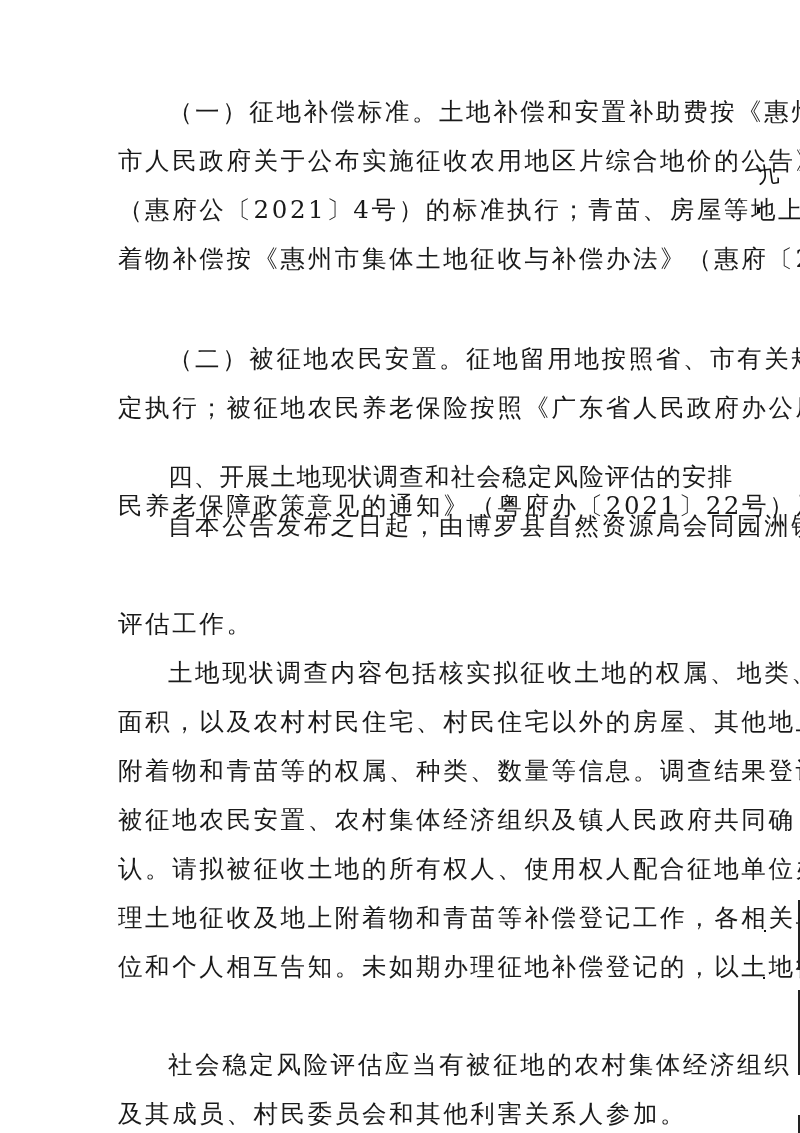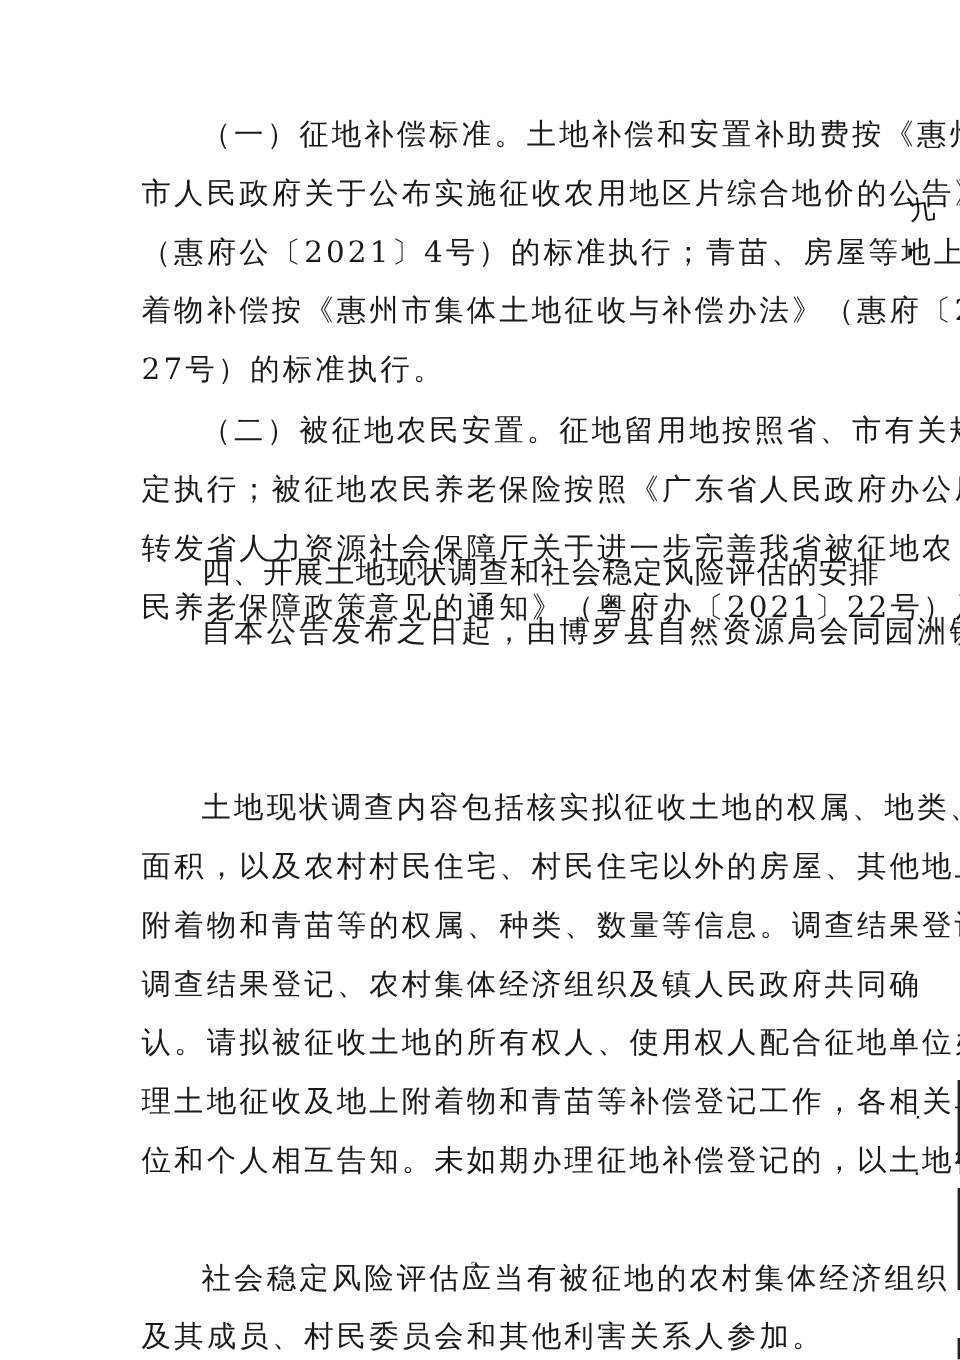--- a/index.html
+++ b/index.html
@@ -20,35 +20,34 @@
 </style>
 </head>
 <body>
 
 <div class="page">
 
   <div class="line indent" style="top:95px">（一）征地补偿标准。土地补偿和安置补助费按《惠州</div>
   <div class="line" style="top:144px">市人民政府关于公布实施征收农用地区片综合地价的公告》</div>
   <div class="line" style="top:193px">（惠府公〔2021〕4号）的标准执行；青苗、房屋等地上附</div>
   <div class="line" style="top:242px">着物补偿按《惠州市集体土地征收与补偿办法》（惠府〔2021〕</div>
-  <div class="line" style="top:291px">27号）的标准执行。</div>
 
   <div class="line indent" style="top:342px">（二）被征地农民安置。征地留用地按照省、市有关规</div>
   <div class="line" style="top:391px">定执行；被征地农民养老保险按照《广东省人民政府办公厅</div>
-  <div class="line" style="top:440px">转发省人力资源社会保障厅关于进一步完善我省被征地农</div>
   <div class="line" style="top:489px">民养老保障政策意见的通知》（粤府办〔2021〕22号）及省、</div>
 
   <div class="line indent heading" style="top:460px">四、开展土地现状调查和社会稳定风险评估的安排</div>
 
   <div class="line indent" style="top:509px">自本公告发布之日起，由博罗县自然资源局会同园洲镇</div>
+  <div class="line" style="top:607px">评估工作。</div>
 
   <div class="line indent" style="top:656px">土地现状调查内容包括核实拟征收土地的权属、地类、</div>
   <div class="line" style="top:705px">面积，以及农村村民住宅、村民住宅以外的房屋、其他地上</div>
   <div class="line" style="top:754px">附着物和青苗等的权属、种类、数量等信息。调查结果登记</div>
-  <div class="line" style="top:803px">调查结果登记、农村集体经济组织及镇人民政府共同确</div>
+  <div class="line" style="top:803px">被征地农民安置、农村集体经济组织及镇人民政府共同确</div>
   <div class="line" style="top:852px">认。请拟被征收土地的所有权人、使用权人配合征地单位办</div>
   <div class="line" style="top:901px">理土地征收及地上附着物和青苗等补偿登记工作，各相关单</div>
   <div class="line" style="top:950px">位和个人相互告知。未如期办理征地补偿登记的，以土地征</div>
 
   <div class="line" style="top:1097px">及其成员、村民委员会和其他利害关系人参加。</div>
   <div class="line indent" style="top:1048px">社会稳定风险评估应当有被征地的农村集体经济组织</div>
 
   <div class="pageno">2</div>
 
   <div class="scan-mark-text">九</div>

